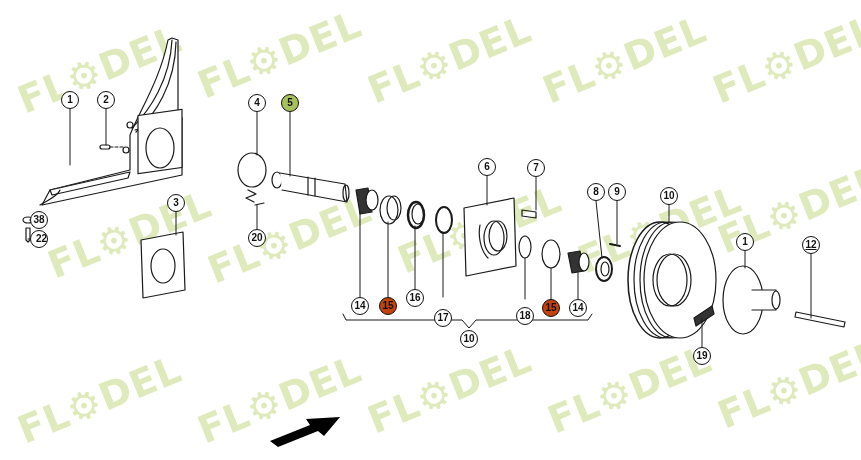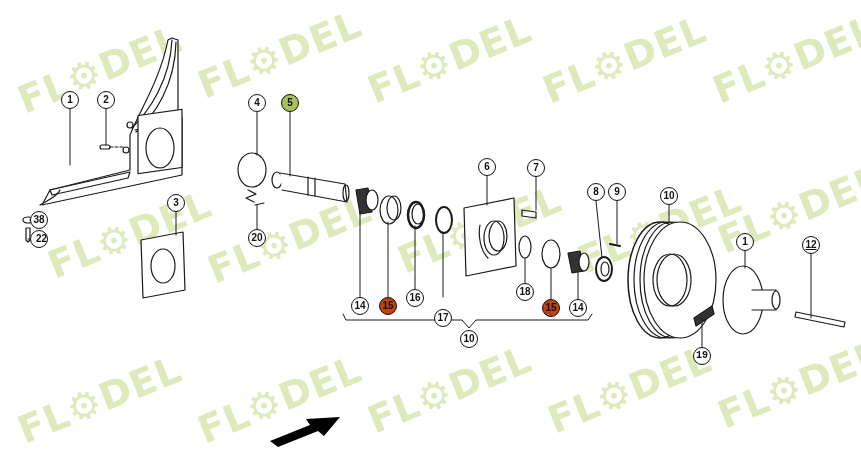--- a/index.html
+++ b/index.html
@@ -191,21 +191,21 @@
       <div class="callout" style="left: 596px; top: 192px;">8</div>
       <div class="callout" style="left: 617px; top: 192px;">9</div>
       <div class="callout" style="left: 669px; top: 196px;">10</div>
       <div class="callout" style="left: 745px; top: 242px;">1</div>
       <div class="callout" style="left: 811px; top: 245px; text-decoration: underline;">12</div>
       <div class="callout" style="left: 469px; top: 339px;">10</div>
       <div class="callout" style="left: 360px; top: 306px;">14</div>
       <div class="callout sub" style="left: 388px; top: 306px;">15</div>
       <div class="callout" style="left: 415px; top: 298px;">16</div>
       <div class="callout" style="left: 443px; top: 318px;">17</div>
-      <div class="callout" style="left: 525px; top: 292px;">18</div>
+      <div class="callout" style="left: 525px; top: 316px;">18</div>
       <div class="callout sub" style="left: 551px; top: 308px;">15</div>
       <div class="callout" style="left: 578px; top: 308px;">14</div>
-      <div class="callout" style="left: 702px; top: 356px; font-family: Liberation Mono, monospace;">19</div>
+      <div class="callout" style="left: 702px; top: 356px;">19</div>
       <div class="callout" style="left: 257px; top: 238px;">20</div>
       <div class="callout" style="left: 39px; top: 220px;">38</div>
       <div class="callout" style="left: 39px; top: 239px; text-align: right;">22</div>
     </div>
 </div>
 
 </body></html>

